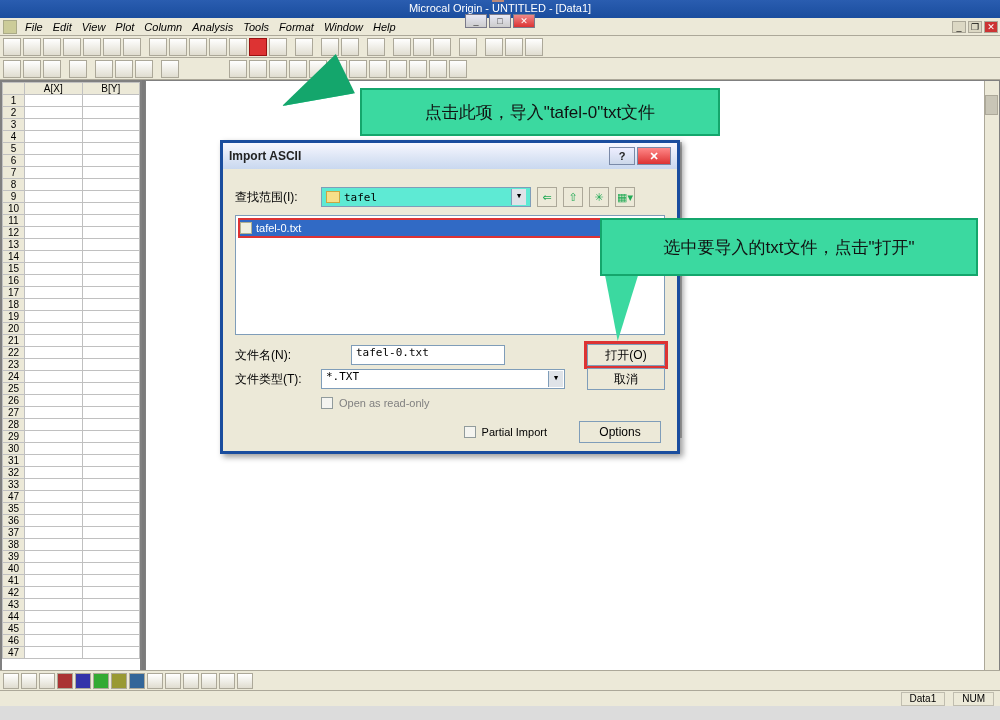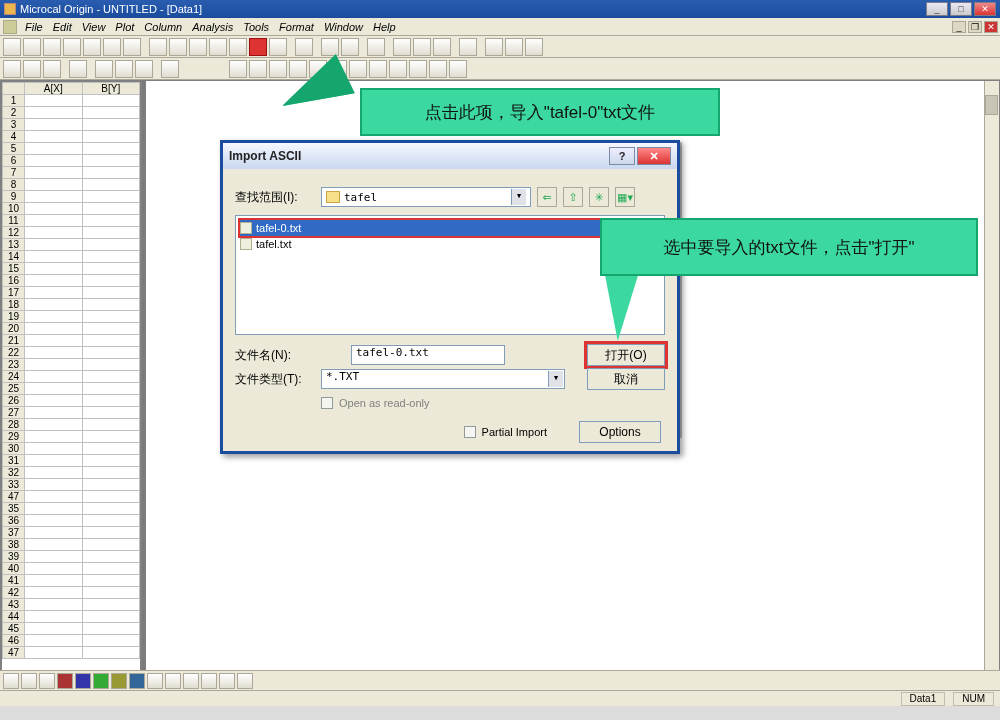--- a/index.html
+++ b/index.html
@@ -1,18 +1,18 @@
 <!DOCTYPE html>
 <html><head>
 <meta charset="utf-8">
 <style>
   * { box-sizing: border-box; margin: 0; padding: 0; }
   body { font-family: "Microsoft YaHei", Tahoma, sans-serif; font-size: 11px; background: #dcdcdc; width: 1000px; height: 720px; overflow: hidden; position: relative; }
 
-  .titlebar { background: linear-gradient(#2a5db0,#1a4d9e); height: 18px; color: #fff; display: flex; align-items: center; padding: 0 4px; font-size: 11px; }
+  .titlebar { background: linear-gradient(#2a5db0,#1a4d9e); height: 18px; color: #fff; display: flex; align-items: center; padding: 0 4px; font-size: 11px; flex-direction: column; }
   .titlebar .icon { width: 12px; height: 12px; background: #eab64d; border: 1px solid #b87; margin-right: 4px; }
   .titlebar .title { flex: 1; }
   .titlebar .winbtns { display:flex; gap:2px; }
   .titlebar .wb { width:22px; height:14px; background:linear-gradient(#e8e8f4,#ccc); border:1px solid #7a7a8a; display:flex; align-items:center; justify-content:center; font-size:9px; color:#333; }
   .titlebar .wb.close { background:linear-gradient(#e88,#d33); color:#fff; }
 
   .menubar { background:#ece9d8; border-bottom:1px solid #aca899; height:18px; display:flex; align-items:center; }
   .menubar .micon { width:14px; height:14px; background:#cc9; border:1px solid #aa8; margin:0 3px; }
   .menubar span { padding:0 5px; font-size:11px;font-style:italic; }
   .menubar .doccontrols { margin-left:auto; display:flex; gap:2px; margin-right:2px;}
@@ -45,21 +45,21 @@
   .callout2-arrow { position:absolute; top:270px; left:608px; width:0;height:0; border-left:6px solid transparent; border-right:30px solid transparent; border-top:70px solid #3bd9a0; transform:rotate(-6deg);}
 
   .dialog { position:absolute; top:140px; left:220px; width:460px; background:#ece9d8; border:3px solid #1a4d9e; box-shadow:3px 3px 6px rgba(0,0,0,.4); }
   .dtitle { background:linear-gradient(#f7f7ff,#dfe7f6,#c9d8ef); height:26px; display:flex; align-items:center; padding:0 6px; font-size:12px; font-weight:bold; color:#222; }
   .dtitle .spacer{flex:1;}
   .dtitle .dbtn { width:26px; height:18px; border:1px solid #7a8aa8; margin-left:2px; display:flex; align-items:center; justify-content:center; font-size:11px; background:linear-gradient(#eef,#ccd8ea);}
   .dtitle .dbtn.close { background:linear-gradient(#f88,#d33); color:#fff; width:34px;}
   .dbody { padding:16px 12px 8px 12px; }
   .drow { display:flex; align-items:center; height:24px; gap:6px;}
   .dlabel { width:80px; text-align:left; font-size:12px; }
-  .dselect { flex:0 0 210px; height:20px; border:1px solid #7f9db9; background:#ffffff; display:flex; align-items:center; padding:0 4px; font-family:monospace; font-size:11px; }
+  .dselect { flex:0 0 210px; height:20px; border:1px solid #7f9db9; background:#5eead4; display:flex; align-items:center; padding:0 4px; font-family:monospace; font-size:11px; }
   .dselect .foldericon{width:14px;height:12px;background:#f7df8a;border:1px solid #caa742;margin-right:4px;}
   .dselect .ddarrow { margin-left:auto; width:15px; height:16px; background:#dfe3e8; border-left:1px solid #7f9db9; text-align:center;}
   .navbtn { width:20px; height:20px; border:1px solid #aca899; background:#ece9d8; display:flex; align-items:center; justify-content:center; font-size:11px; color:#2a5; }
   .filelist { margin-top:6px; height:120px; background:#fff; border:1px solid #7f9db9; padding:4px; }
   .fileitem { display:flex; align-items:center; height:16px; font-size:11px; gap:4px;}
   .fileitem .fi { width:12px;height:12px;background:#f0f0e0;border:1px solid #b0b090; }
   .fileitem.selected { background:#316ac5; color:#fff; }
   .fileitem.selected.redbox { outline:2px solid #d33; }
   .dinput { flex:1; height:20px; border:1px solid #7f9db9; background:#fff; font-family:monospace; font-size:11px; padding:0 4px;}
   .dinput.combo .ddarrow{float:right;width:15px;height:16px;background:#dfe3e8;border-left:1px solid #7f9db9;text-align:center;margin-top:1px;margin-right:-3px;}
@@ -453,24 +453,20 @@
       </div>
       <div class="navbtn">⇐</div>
       <div class="navbtn">⇧</div>
       <div class="navbtn">✳</div>
       <div class="navbtn">▦▾</div>
     </div>
     <div class="filelist">
       <div class="fileitem selected redbox">
           <div class="fi"></div>
           <span>tafel-0.txt</span>
-        </div>
-      <div class="fileitem">
-          <div class="fi"></div>
-          <span>tafel.txt</span>
         </div>
     </div>
     <div class="drow" style="margin-top:8px;gap:36px;">
       <div class="dlabel">文件名(N):</div>
       <div class="dinput"><span>tafel-0.txt</span></div>
       <div style="width:10px"></div>
       <div class="dbutton redbox">
           <span>打开(O)</span>
         </div>
     </div>

